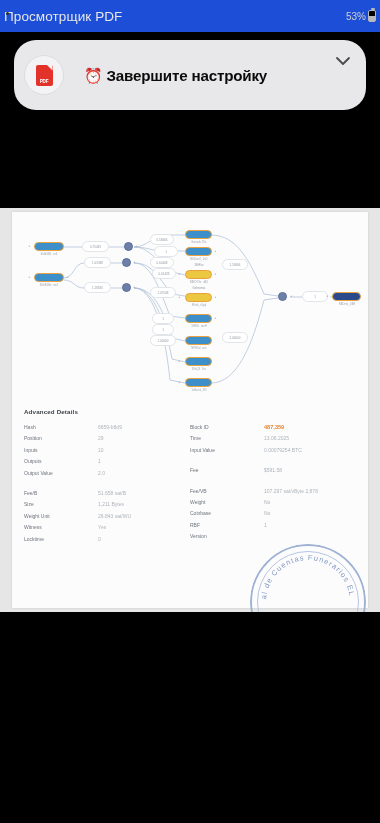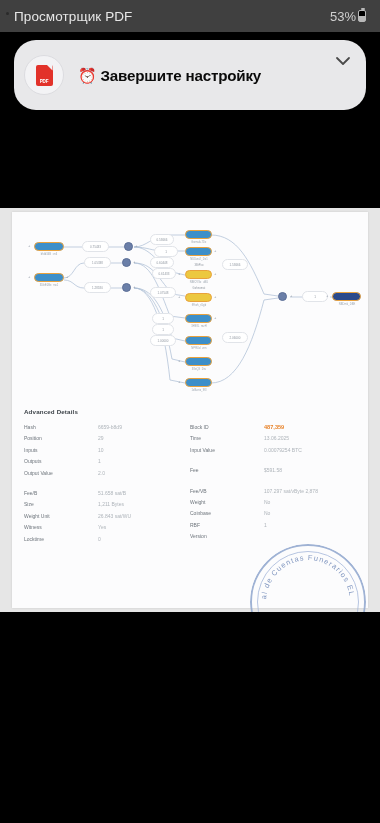--- a/index.html
+++ b/index.html
@@ -2,27 +2,27 @@
 <html><head>
 <meta charset="utf-8">
 <style>
   * { margin:0; padding:0; box-sizing:border-box; }
   html,body { width:380px; height:823px; overflow:hidden; background:#000; }
   body { font-family:"Liberation Sans", sans-serif; }
 
   
   .statusbar{
     position:absolute; top:0; left:0; width:380px; height:32px;
-    background:#404040; color:#e9e9e9; display:flex; align-items:center;
-    padding:0 14px;
+    background:#1d4ed8; color:#e9e9e9; display:flex; align-items:center;
+    padding:0 4px;
     justify-content:center;
   }
   .sb-title{ font-size:13.5px; letter-spacing:.1px; color:#e6e6e6; }
   .sb-right{ margin-left:auto; display:flex; align-items:center; gap:2px; }
-  .sb-batt-text{ font-size:13px; color:#cfcfcf; }
+  .sb-batt-text{ font-size:10px; color:#cfcfcf; }
   .sb-batt-icon{
     width:8px; height:12px; border:1.3px solid #b9b9b9; border-radius:2px;
     position:relative; background:linear-gradient(to top,#b9b9b9 53%, #000 53%);
   }
   .sb-batt-icon:before{
     content:""; position:absolute; top:-3px; left:2px; width:4px; height:2px;
     background:#b9b9b9; border-radius:1px;
   }
   .sb-dot{ position:absolute; left:6px; top:12px; width:3px; height:3px;
            border-radius:50%; background:#2a2a2a; }
@@ -41,21 +41,21 @@
   .pdf-glyph{
     width:17px; height:21px; background:#e2322a; border-radius:2px;
     position:relative; display:flex; align-items:flex-end; justify-content:center;
     padding-bottom:2px;
   }
   .pdf-glyph:before{
     content:""; position:absolute; top:0; right:0; width:6px; height:6px;
     background:#f3f3f5; clip-path:polygon(0 0,100% 100%,100% 0);
   }
   .pdf-glyph span{ font-size:4.6px; color:#fff; font-weight:bold; letter-spacing:-.2px; }
-  .notif-body{ margin-left:14px; flex:1; min-width:0; }
+  .notif-body{ margin-left:20px; flex:1; min-width:0; }
   .notif-text{
     font-size:15.2px; font-weight:bold; color:#0b0b0b; line-height:19px;
     letter-spacing:-.2px;
   }
   .clock-emoji{ font-size:15px; }
   .notif-chevron{
     width:22px; flex:0 0 22px; display:flex; align-items:flex-start;
     justify-content:center; align-self:flex-start; margin-top:16px;
   }
 

